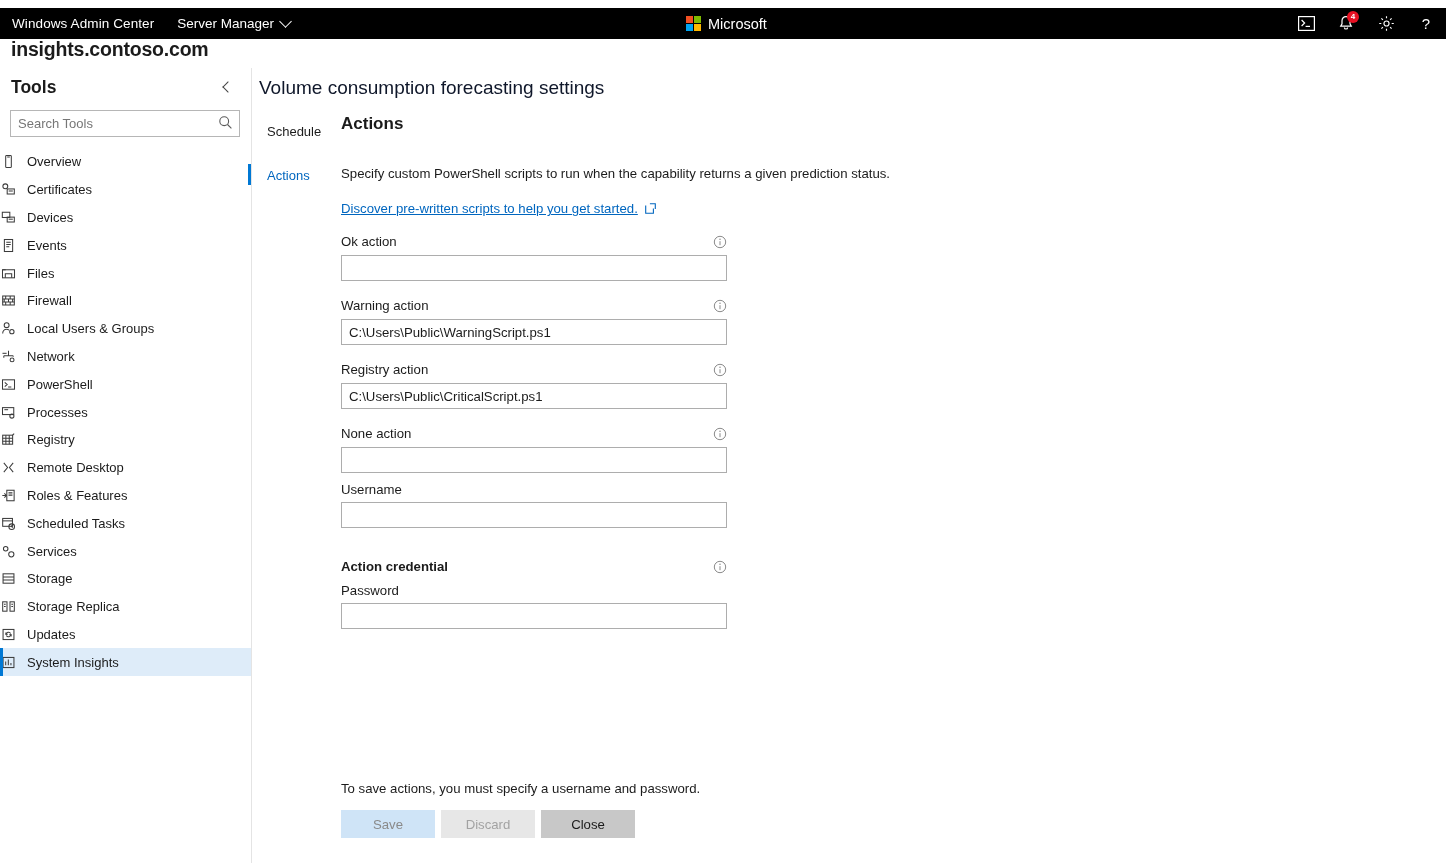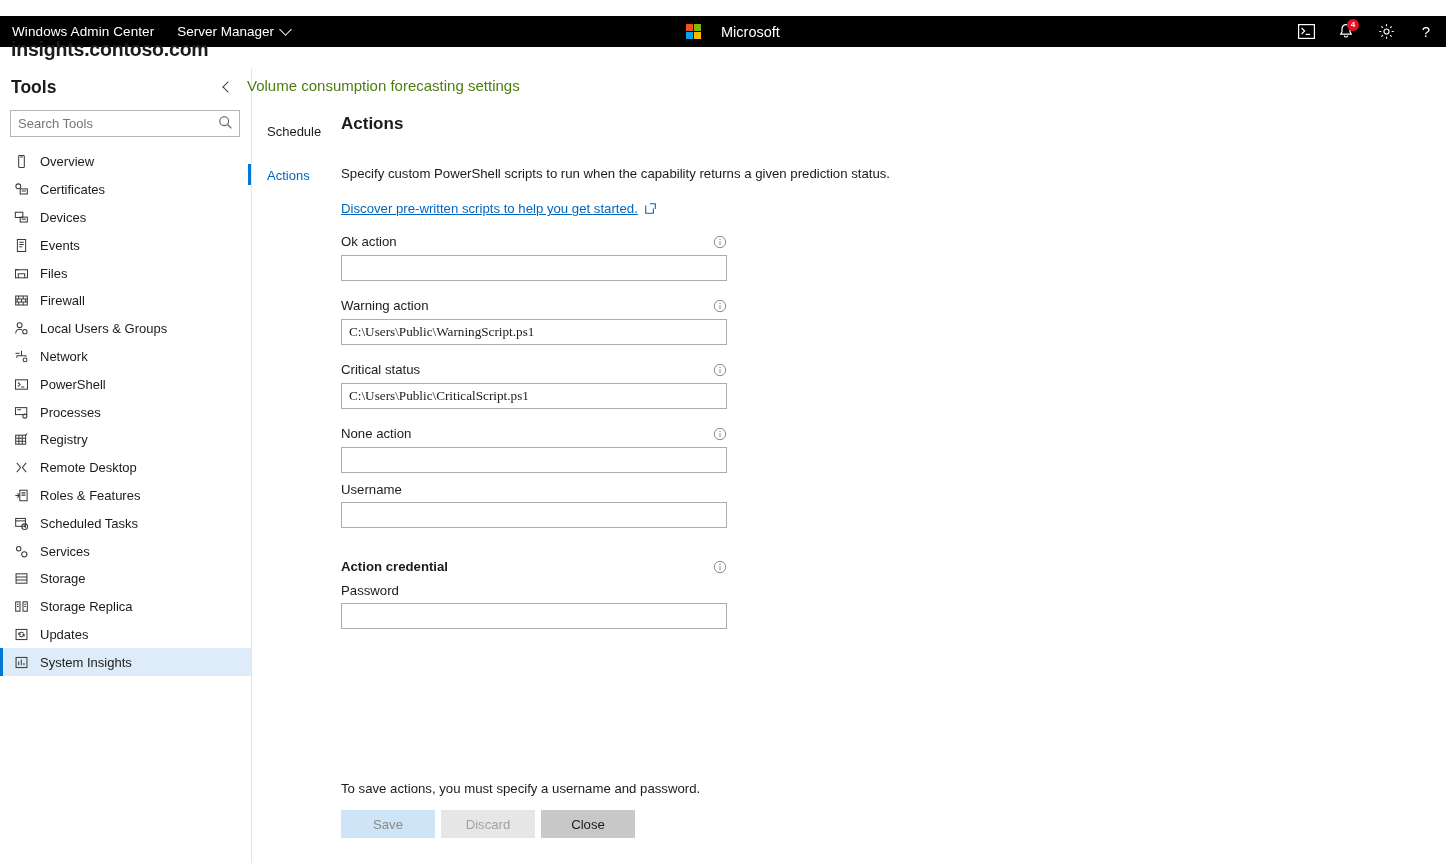--- a/index.html
+++ b/index.html
@@ -9,42 +9,42 @@
     width: 1446px; height: 863px;
     overflow: hidden;
     background: #ffffff;
     font-family: "Liberation Sans", sans-serif;
     color: #1b1b1b;
     -webkit-font-smoothing: antialiased;
   }
 
   
   .topbar {
-    position: absolute; top: 16px; left: 0;
+    position: absolute; top: 8px; left: 0;
     width: 1446px; height: 31px;
     background: #000000;
     display: flex; align-items: center;
   }
   .topbar-left { display: flex; align-items: center; height: 31px; }
   .brand-title {
     color: #ffffff; font-size: 13.5px; padding: 0 13px 0 12px;
     letter-spacing: .1px; white-space: nowrap;
   }
   .nav-dropdown {
     color: #ffffff; font-size: 13.5px; display: flex; align-items: center;
     gap: 7px; padding: 0 10px; height: 27px; cursor: default;
   }
   .chev-down {
     width: 9px; height: 9px; position: relative; top: -2px;
     border-right: 1.3px solid #ffffff; border-bottom: 1.3px solid #ffffff;
     transform: rotate(45deg);
   }
   .ms-logo-wrap {
     position: absolute; left: 686px; top: 0; height: 31px;
-    display: flex; align-items: center; gap: 20px;
+    display: flex; align-items: center; gap: 7px;
   }
   .ms-squares {
     width: 15px; height: 15px; display: grid;
     grid-template-columns: 7px 7px; grid-template-rows: 7px 7px; gap: 1px;
   }
   .ms-squares i { display: block; }
   .ms-squares i:nth-child(1) { background: #f25022; }
   .ms-squares i:nth-child(2) { background: #7fba00; }
   .ms-squares i:nth-child(3) { background: #00a4ef; }
   .ms-squares i:nth-child(4) { background: #ffb900; }
@@ -103,40 +103,40 @@
     padding: 0 26px 0 7px; color: #1b1b1b; background: transparent;
   }
   .search-wrap input::placeholder { color: #767676; }
   .search-icon {
     position: absolute; right: 6px; top: 4px; pointer-events: none;
   }
 
   .tool-list { margin-top: 11px; }
   .tool-item {
     position: relative; display: flex; align-items: center;
-    height: 27.8px; padding-left: 13px; gap: 11px; cursor: default;
+    height: 27.8px; gap: 11px; cursor: default;
     font-size: 13px; color: #1b1b1b;
   }
   .tool-item.selected { background: #deecf9; }
   .tool-item.selected::before {
     content: ""; position: absolute; left: 0; top: 0;
     width: 3px; height: 100%; background: #0078d4;
   }
   .tool-ico {
     width: 16px; height: 16px; flex: 0 0 16px;
     display: flex; align-items: center; justify-content: center;
   }
   .tool-ico svg { display: block; }
   .tool-label { white-space: nowrap; }
 
   
   .content { position: absolute; top: 68px; left: 231px; right: 0; bottom: 0; }
   .page-title {
-    position: absolute; top: 9px; left: 16px;
-    font-size: 15px; color: #4d7c0f; font-weight: normal;
+    position: absolute; top: 9px; left: 28px;
+    font-size: 19px; color: #0f172a; font-weight: normal;
   }
 
   .tabcol { position: absolute; top: 48px; left: 17px; width: 93px; }
   .tab-item {
     position: relative; height: 30px; display: flex; align-items: center;
     padding-left: 19px; font-size: 13px; color: #1b1b1b; cursor: pointer;
   }
   .tab-item + .tab-item { margin-top: 14px; }
   .tab-item.active { color: #0066bf; }
   .tab-item.active::before {
@@ -160,21 +160,21 @@
   .field { margin-top: 17px; }
   .field-label-row {
     display: flex; align-items: center; justify-content: space-between;
     width: 386px; margin-bottom: 6px;
   }
   .field-label { font-size: 13.2px; color: #1b1b1b; }
   .field-label.strong { font-weight: bold; }
   .info-icon { width: 14px; height: 14px; flex: 0 0 14px; cursor: pointer; }
   .txtbox {
     width: 386px; height: 26px; border: 1px solid #adadad; background: #fff;
-    font-family: Liberation Serif, serif; font-size: 13.2px;
+    font-family: Liberation Sans, sans-serif; font-size: 13.2px;
     padding: 0 7px; color: #1b1b1b; outline: none;
   }
   .field.credential { margin-top: 31px; }
   .field.tight { margin-top: 9px; }
   .field.tight .field-label-row { margin-bottom: 5px; }
 
   .footer { position: absolute; top: 713px; left: 110px; }
   .footer-msg { font-size: 13.2px; color: #1b1b1b; margin-bottom: 14px; }
   .btn-row { display: flex; gap: 6px; }
   .btn {
@@ -479,21 +479,21 @@
           </div><input class="txtbox" type="text" value="" style=""></div>
         <div class="field"><div class="field-label-row">
             <span class="field-label">Warning action</span>
             <span class="info-icon"><svg width="14" height="14" viewBox="0 0 14 14">
                 <circle cx="7" cy="7" r="5.7" fill="none" stroke="#8a8a8a" stroke-width="1"></circle>
                 <circle cx="7" cy="4.3" r="0.75" fill="#8a8a8a"></circle>
                 <path d="M7 6.2 L7 10.2" stroke="#8a8a8a" stroke-width="1"></path>
               </svg></span>
           </div><input class="txtbox" type="text" value="C:\Users\Public\WarningScript.ps1" style=""></div>
         <div class="field"><div class="field-label-row">
-            <span class="field-label">Critical status</span>
+            <span class="field-label">Registry action</span>
             <span class="info-icon"><svg width="14" height="14" viewBox="0 0 14 14">
                 <circle cx="7" cy="7" r="5.7" fill="none" stroke="#8a8a8a" stroke-width="1"></circle>
                 <circle cx="7" cy="4.3" r="0.75" fill="#8a8a8a"></circle>
                 <path d="M7 6.2 L7 10.2" stroke="#8a8a8a" stroke-width="1"></path>
               </svg></span>
           </div><input class="txtbox" type="text" value="C:\Users\Public\CriticalScript.ps1" style=""></div>
         <div class="field"><div class="field-label-row">
             <span class="field-label">None action</span>
             <span class="info-icon"><svg width="14" height="14" viewBox="0 0 14 14">
                 <circle cx="7" cy="7" r="5.7" fill="none" stroke="#8a8a8a" stroke-width="1"></circle>

